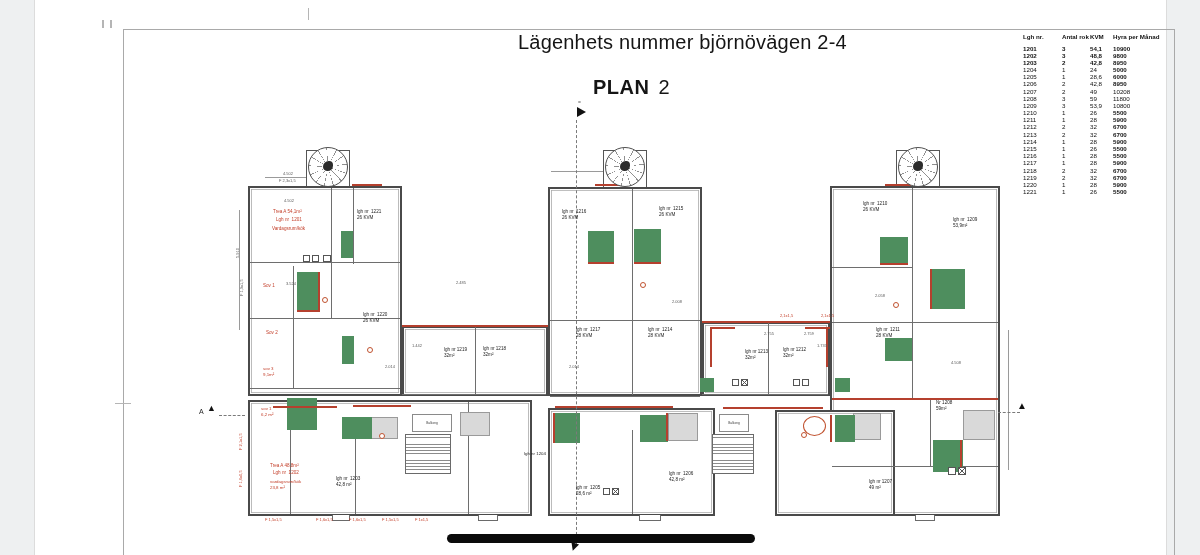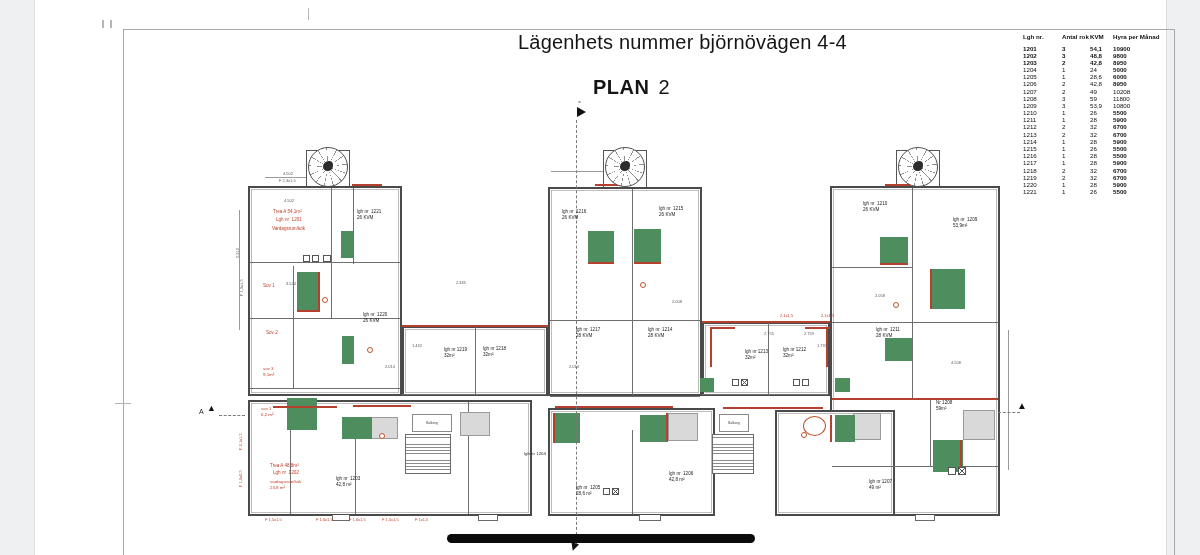--- a/index.html
+++ b/index.html
@@ -76,21 +76,21 @@
   .homebar{
     position:absolute;left:447px;top:534px;width:308px;height:9px;border-radius:5px;background:#0b0b0b;
   }
 </style>
 </head>
 <body>
 
 <div class="page">
   <div class="frame"></div>
 
-  <div class="title">Lägenhets nummer björnövägen 4-4</div>
+  <div class="title">Lägenhets nummer björnövägen 2-4</div>
 
   <div class="planline">
     <span class="pl">PLAN</span><span class="pn">2</span>
   </div>
 
 
   <div class="tbl" id="rentTable">
       <div class="trow hdr" style="left: 0px; top: 0px; position: absolute;">
         <div class="tcell c0">Lgh nr.</div>
         <div class="tcell c1">Antal rok</div>

